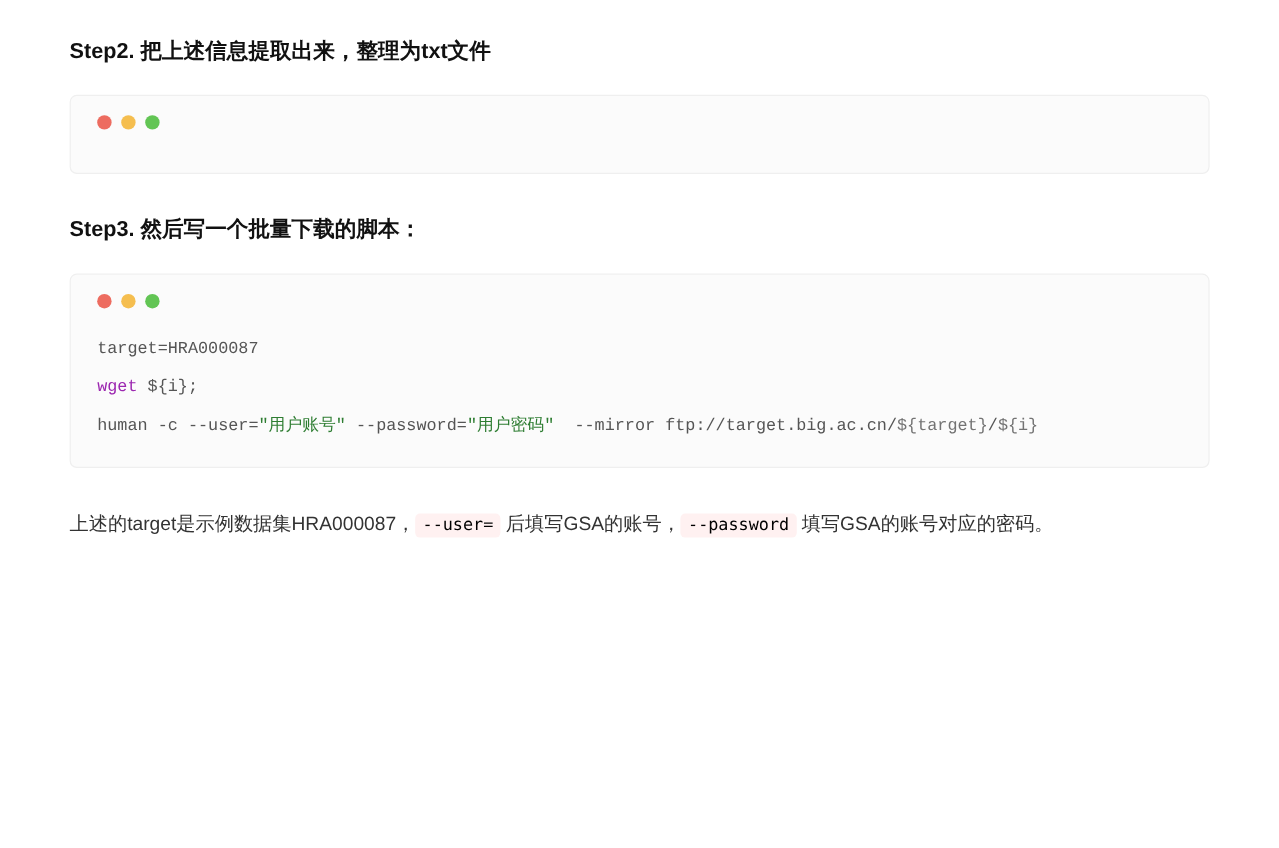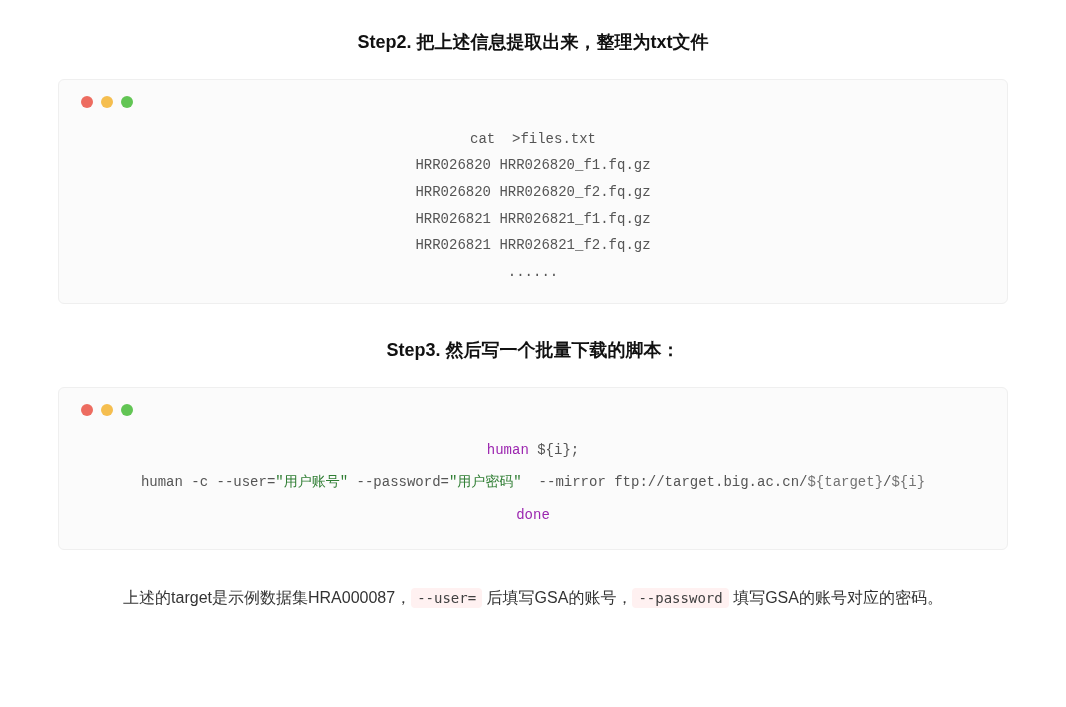--- a/index.html
+++ b/index.html
@@ -1,15 +1,15 @@
 <!DOCTYPE html>
 <html><head>
 <meta charset="utf-8">
 <style>
-  * { box-sizing: border-box; text-align: center; }
+  * { box-sizing: border-box; }
   body {
     margin: 0;
     padding: 28px 58px 40px 58px;
     font-family: -apple-system, BlinkMacSystemFont, "Segoe UI", "PingFang SC", "Microsoft YaHei", sans-serif;
     background: #ffffff;
     color: #222;
     font-size: 16px;
     line-height: 1.6;
     position: relative;
     width: 1066px;
@@ -59,54 +59,48 @@
   .kw { color: #9c27b0; }
   .str { color: #2e7d32; }
   .var-sub { color: #737373; }
   .paragraph {
     font-size: 16px;
     color: #333;
     line-height: 2.0;
   }
   code.inline {
     background: #fff1f1;
-    color: #404040;
+    color: #000000;
     font-family: "SFMono-Regular", Consolas, monospace;
     font-size: 14px;
     padding: 2px 6px;
     border-radius: 4px;
   }
 </style>
 </head>
 <body>
 
 <h3>Step2. 把上述信息提取出来，整理为txt文件</h3>
 
 <div class="code-block">
   <div class="dots">
     <span class="dot red"></span>
     <span class="dot yellow"></span>
     <span class="dot green"></span>
   </div>
-  <pre>cat  &gt;files.txt
-HRR026820 HRR026820_f1.fq.gz
-HRR026820 HRR026820_f2.fq.gz
-HRR026821 HRR026821_f1.fq.gz
-HRR026821 HRR026821_f2.fq.gz
-......</pre>
 </div>
 
 <h3>Step3. 然后写一个批量下载的脚本：</h3>
 
 <div class="code-block">
   <div class="dots">
     <span class="dot red"></span>
     <span class="dot yellow"></span>
     <span class="dot green"></span>
   </div>
-  <div class="code-line"><span class="kw">human</span><span> ${i};</span></div>
+  <div class="code-line">target=HRA000087</div>
+  <div class="code-line"><span class="kw">wget</span><span> ${i};</span></div>
   <div class="code-line"><span>human -c --user=</span><span class="str">"用户账号"</span><span> --password=</span><span class="str">"用户密码"</span><span>  --mirror ftp://target.big.ac.cn/</span><span class="var-sub">${target}</span><span>/</span><span class="var-sub">${i}</span></div>
-  <div class="code-line"><span class="kw">done</span></div>
 </div>
 
 <p class="paragraph">
   <span>上述的target是示例数据集HRA000087，</span><code class="inline">--user=</code><span> 后填写GSA的账号，</span><code class="inline">--password</code><span> 填写GSA的账号对应的密码。</span>
 </p>
 
 </body></html>

